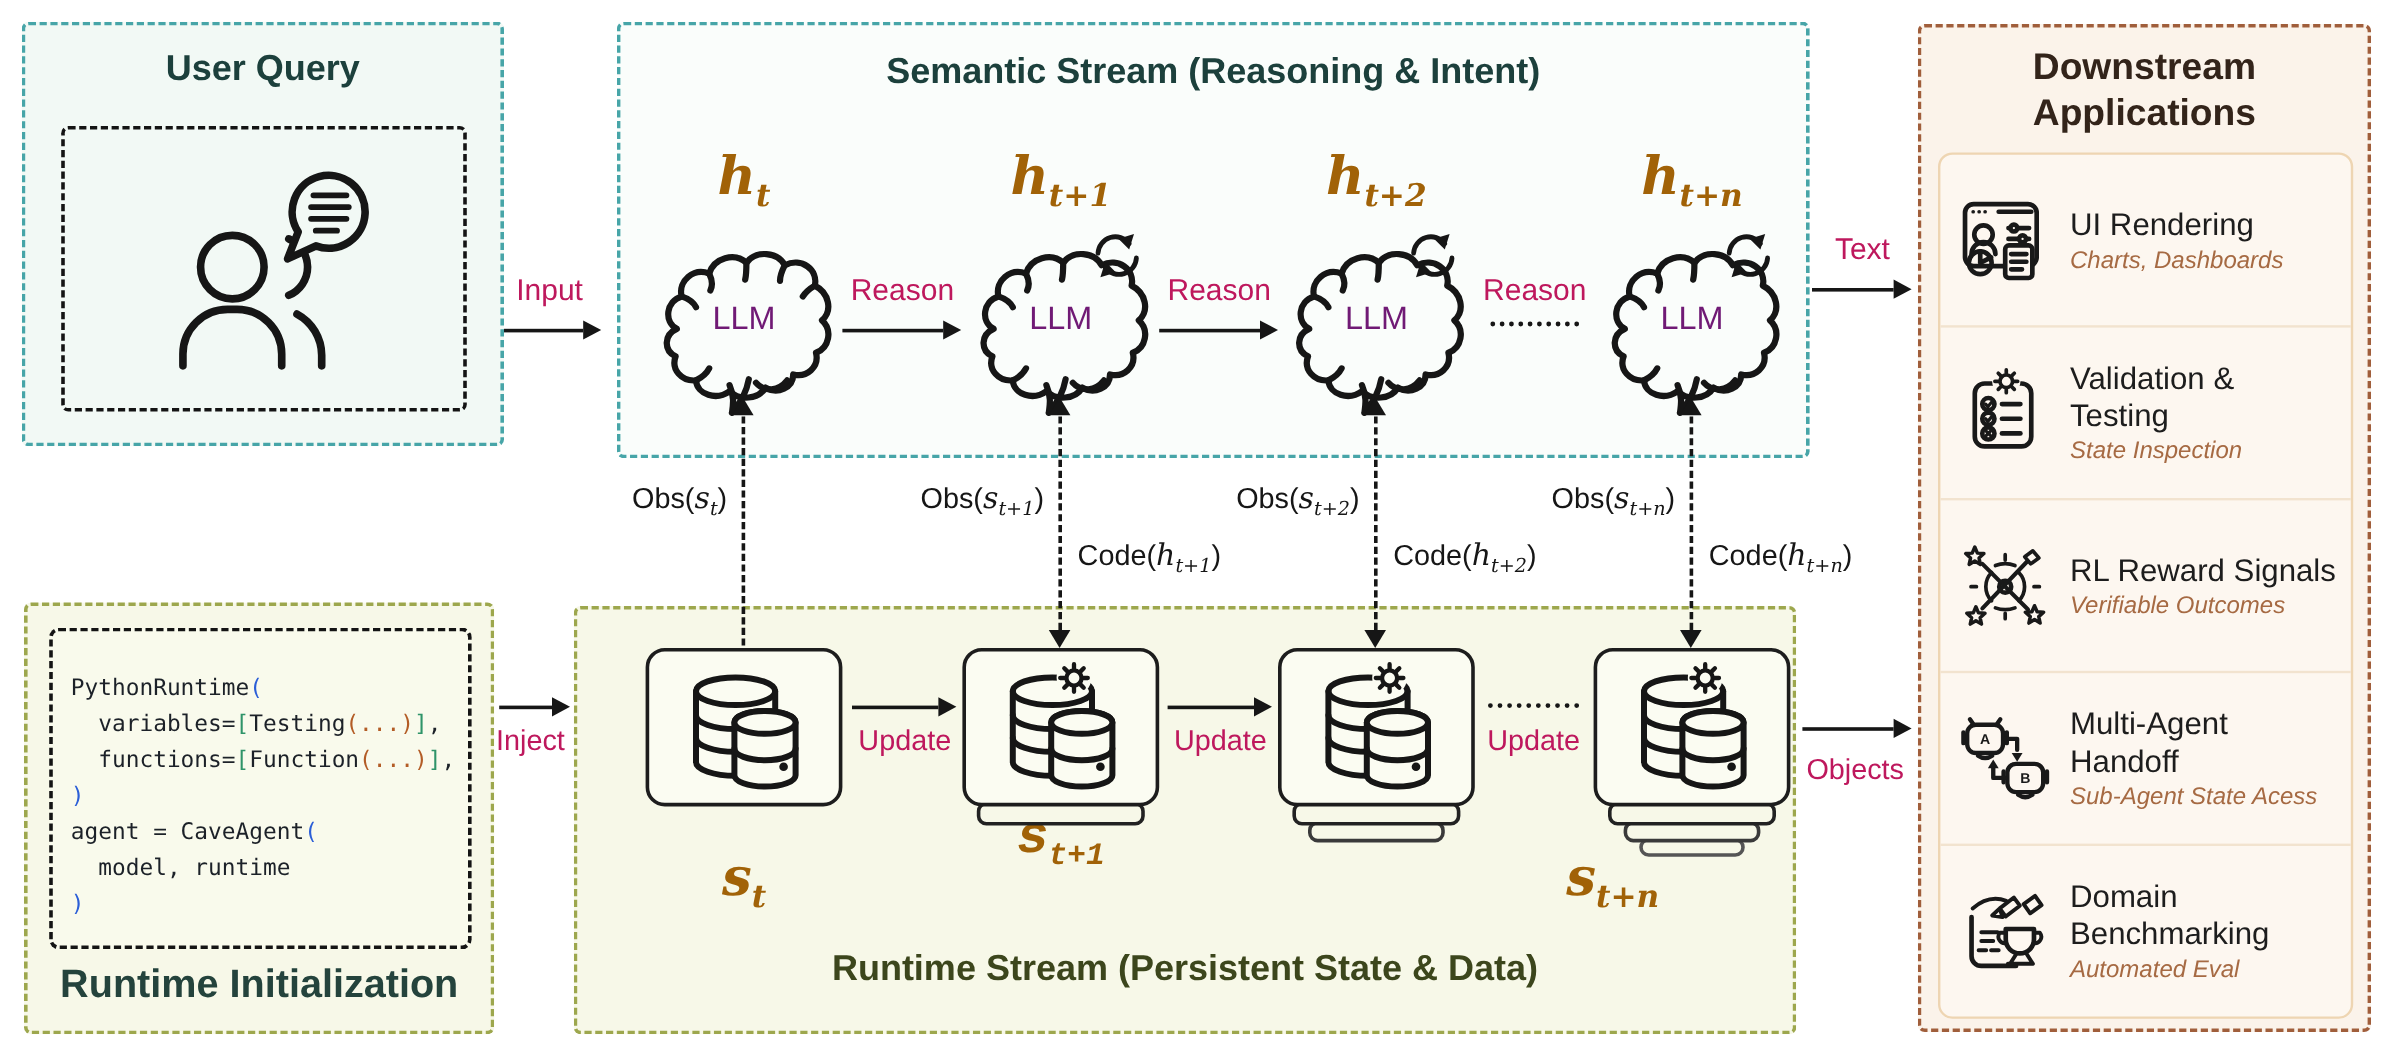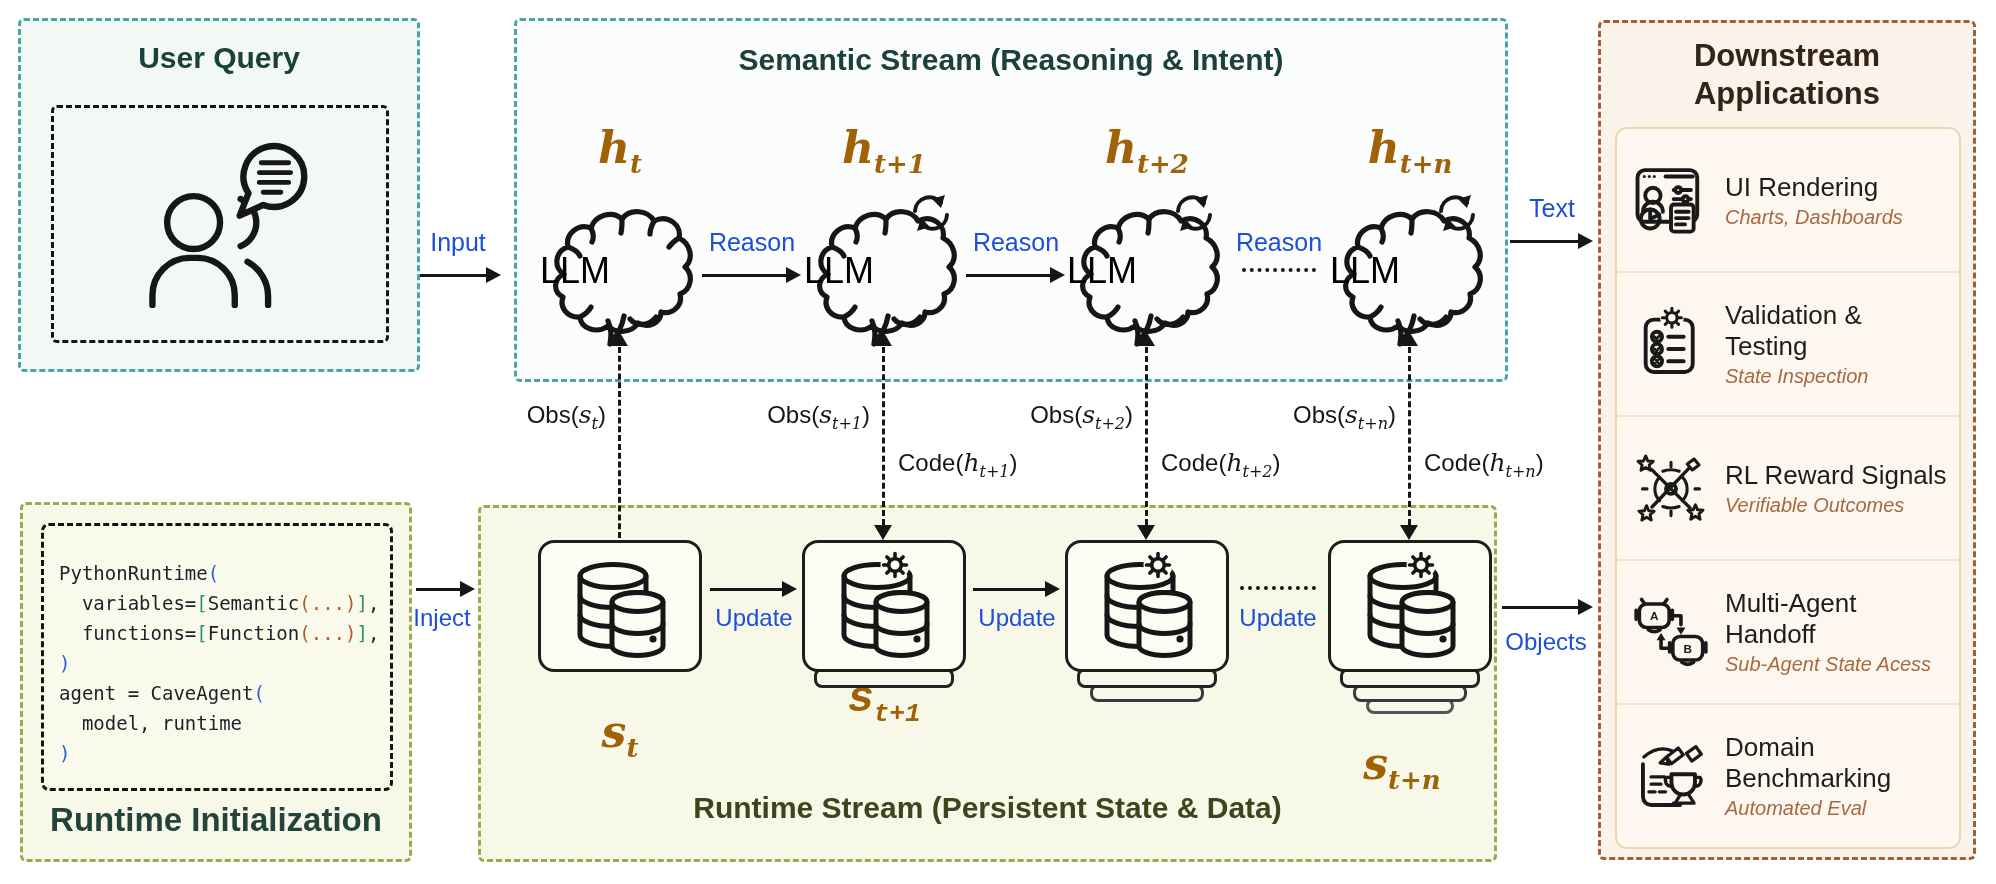--- a/index.html
+++ b/index.html
@@ -21,32 +21,32 @@
   
   .harrow{position:absolute;height:0;border-top:3.2px solid #161616;}
   .harrow::after{content:"";position:absolute;right:-15px;top:-9.8px;width:0;height:0;
     border-left:15px solid #161616;border-top:8px solid transparent;border-bottom:8px solid transparent;}
   .hdots{position:absolute;height:0;border-top:4.5px dotted #161616;}
   .vdash{position:absolute;width:0;border-left:3.4px dashed #161616;z-index:6;}
   .tri-up{position:absolute;width:0;height:0;border-left:9px solid transparent;border-right:9px solid transparent;
     border-bottom:15px solid #161616;z-index:6;}
   .tri-down{position:absolute;width:0;height:0;border-left:9px solid transparent;border-right:9px solid transparent;
     border-top:15px solid #161616;z-index:6;}
-  .edge-label{position:absolute;font-size:25px;text-align:center;color:#1d4ed8;}
+  .edge-label{position:absolute;font-size:25px;text-align:center;color:#be185d;}
   
   .mlabel{position:absolute;text-align:center;font-family:"DejaVu Serif",serif;
     font-style:italic;font-weight:bold;font-size:44px;color:#a16207;}
   .mlabel sub{font-size:26px;font-style:italic;}
   .fnlabel{position:absolute;font-size:24px;color:#161616;white-space:nowrap;}
   .fnlabel .mvar{font-family:"DejaVu Serif",serif;font-style:italic;font-size:25px;}
   .fnlabel sub{font-family:"DejaVu Serif",serif;font-style:italic;font-size:16px;}
   .obs{text-align:right;}
   
   .brain{position:absolute;width:160px;height:148px;}
-  .brain .llm{position:absolute;left:0;right:0;top:50px;text-align:left;font-size:36px;color:#000000;}
+  .brain .llm{position:absolute;left:0;right:0;top:50px;text-align:center;font-size:27px;color:#701a75;}
   .cycle{position:absolute;width:50px;height:46px;}
   
   .dbbox{position:absolute;width:164px;height:132px;border:3px solid #1d1d1d;border-radius:16px;
     background:#FBFCF2;box-sizing:border-box;z-index:4;}
   .dbsvg{position:absolute;left:26px;top:7px;}
   .base{position:absolute;box-sizing:border-box;border-radius:8px;background:#F7F8E8;}
   .b1{border:3px solid #222222;z-index:3;}
   .b2{border:3px solid #3A3A3A;z-index:2;}
   .b3{border:3px solid #555555;z-index:1;}
   
@@ -197,21 +197,21 @@
   <div class="tri-up" style="left:1400px;top:331px;"></div>
   <div class="vdash" style="left:1408px;top:347px;height:178px;"></div>
   <div class="tri-down" style="left:1400px;top:525px;"></div>
   <div class="fnlabel obs" style="left:1240px;top:400px;width:156px;"><span>Obs(</span><span class="mvar">s</span><sub>t+n</sub><span>)</span></div>
   <div class="fnlabel" style="left:1424px;top:448px;width:180px;"><span>Code(</span><span class="mvar">h</span><sub>t+n</sub><span>)</span></div>
 
   <section class="panel olive" style="left:20px;top:502px;width:392px;height:360px;">
     <div class="codebox" style="left:18px;top:18px;width:352px;height:268px;">
       <div class="code">
         <div class="cl"><span>PythonRuntime</span><span class="cb">(</span></div>
-        <div class="cl"><span>  variables=</span><span class="cg">[</span><span>Semantic</span><span class="co">(...)</span><span class="cg">]</span><span>,</span></div>
+        <div class="cl"><span>  variables=</span><span class="cg">[</span><span>Testing</span><span class="co">(...)</span><span class="cg">]</span><span>,</span></div>
         <div class="cl"><span>  functions=</span><span class="cg">[</span><span>Function</span><span class="co">(...)</span><span class="cg">]</span><span>,</span></div>
         <div class="cl"><span class="cb">)</span></div>
         <div class="cl"><span>agent = CaveAgent</span><span class="cb">(</span></div>
         <div class="cl"><span>  model, runtime</span></div>
         <div class="cl"><span class="cb">)</span></div>
       </div>
     </div>
     <h2 class="ptitle init-t" style="top:296px;">Runtime Initialization</h2>
   </section>
 
@@ -292,21 +292,21 @@
 
   <div class="base b1" style="left:814px;top:668px;width:140px;height:20px;"></div>
   <div class="base b1" style="left:1077px;top:668px;width:140px;height:20px;"></div>
   <div class="base b2" style="left:1090px;top:684px;width:114px;height:18px;"></div>
   <div class="base b1" style="left:1340px;top:668px;width:140px;height:20px;"></div>
   <div class="base b2" style="left:1353px;top:684px;width:114px;height:18px;"></div>
   <div class="base b3" style="left:1366px;top:698px;width:88px;height:16px;"></div>
 
   <div class="mlabel" style="left:540px;top:706px;width:160px;"><span>s</span><sub>t</sub></div>
   <div class="mlabel" style="left:804px;top:674px;width:160px;font-family:Liberation Mono, monospace;"><span>s</span><sub>t+1</sub></div>
-  <div class="mlabel" style="left:1322px;top:706px;width:160px;margin-top:32px;"><span>s</span><sub>t+n</sub></div>
+  <div class="mlabel" style="left:1264px;top:706px;width:160px;"><span>s</span><sub>t+n</sub></div>
 
   <div class="harrow" style="left:710px;top:588px;width:72px;"></div>
   <div class="edge-label" style="left:694px;top:604px;width:120px;font-size:24px;">Update</div>
   <div class="harrow" style="left:973px;top:588px;width:72px;"></div>
   <div class="edge-label" style="left:957px;top:604px;width:120px;font-size:24px;">Update</div>
   <div class="hdots" style="left:1240px;top:586px;width:76px;"></div>
   <div class="edge-label" style="left:1218px;top:604px;width:120px;font-size:24px;">Update</div>
 
   <div class="harrow" style="left:1502px;top:606px;width:76px;"></div>
   <div class="edge-label" style="left:1494px;top:628px;width:104px;font-size:24px;">Objects</div>

